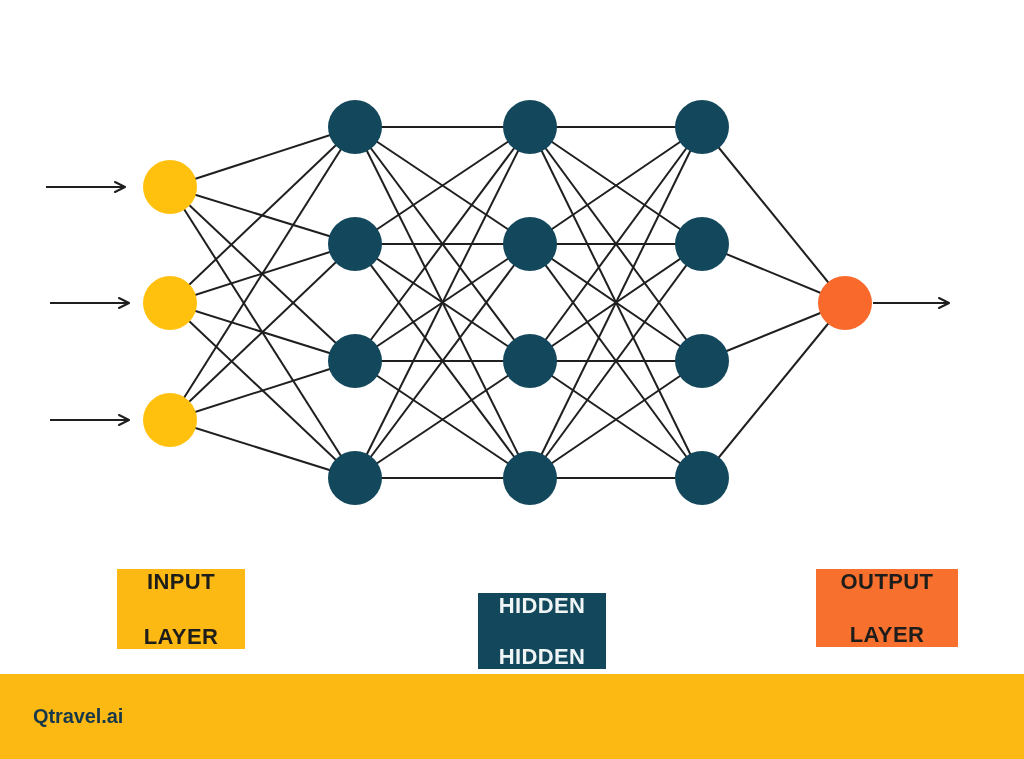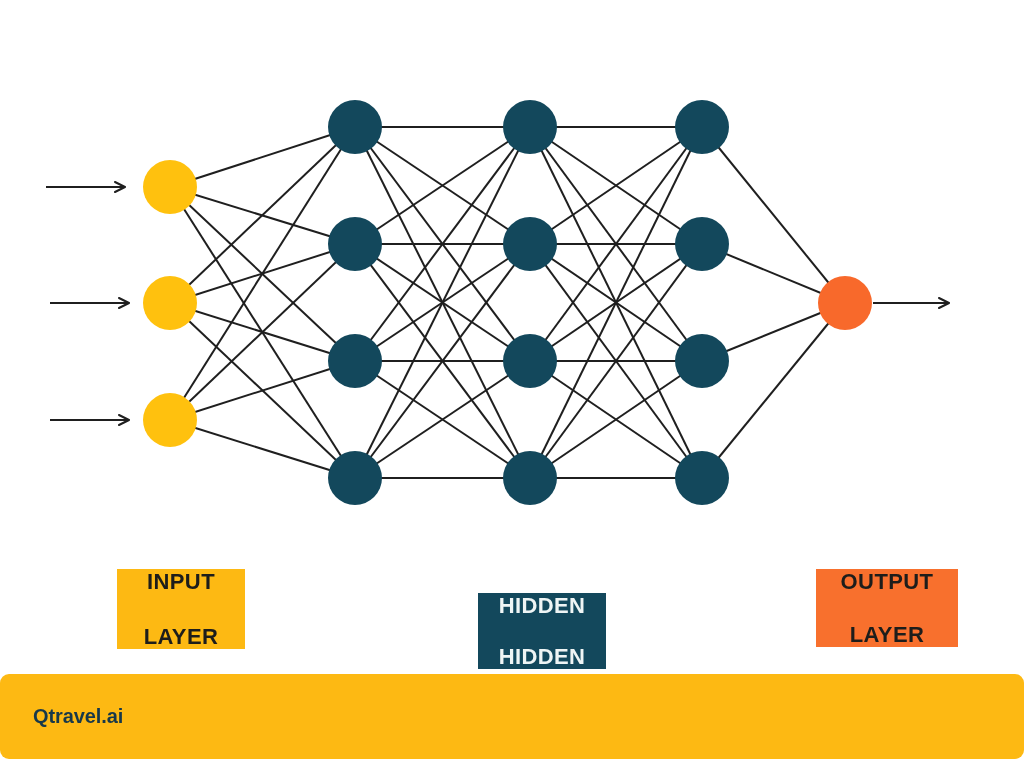--- a/index.html
+++ b/index.html
@@ -35,21 +35,20 @@
   .footer {
     position: absolute;
     left: 0;
     bottom: 0;
     width: 100%;
     height: 85px;
     display: flex;
     align-items: center;
     padding-left: 33px;
     box-sizing: border-box;
-    border-radius: 9px;
   }
   .logo {
     font-size: 20px;
     font-weight: 700;
     letter-spacing: -0.1px;
   }
 </style>
 </head>
 <body>
 

